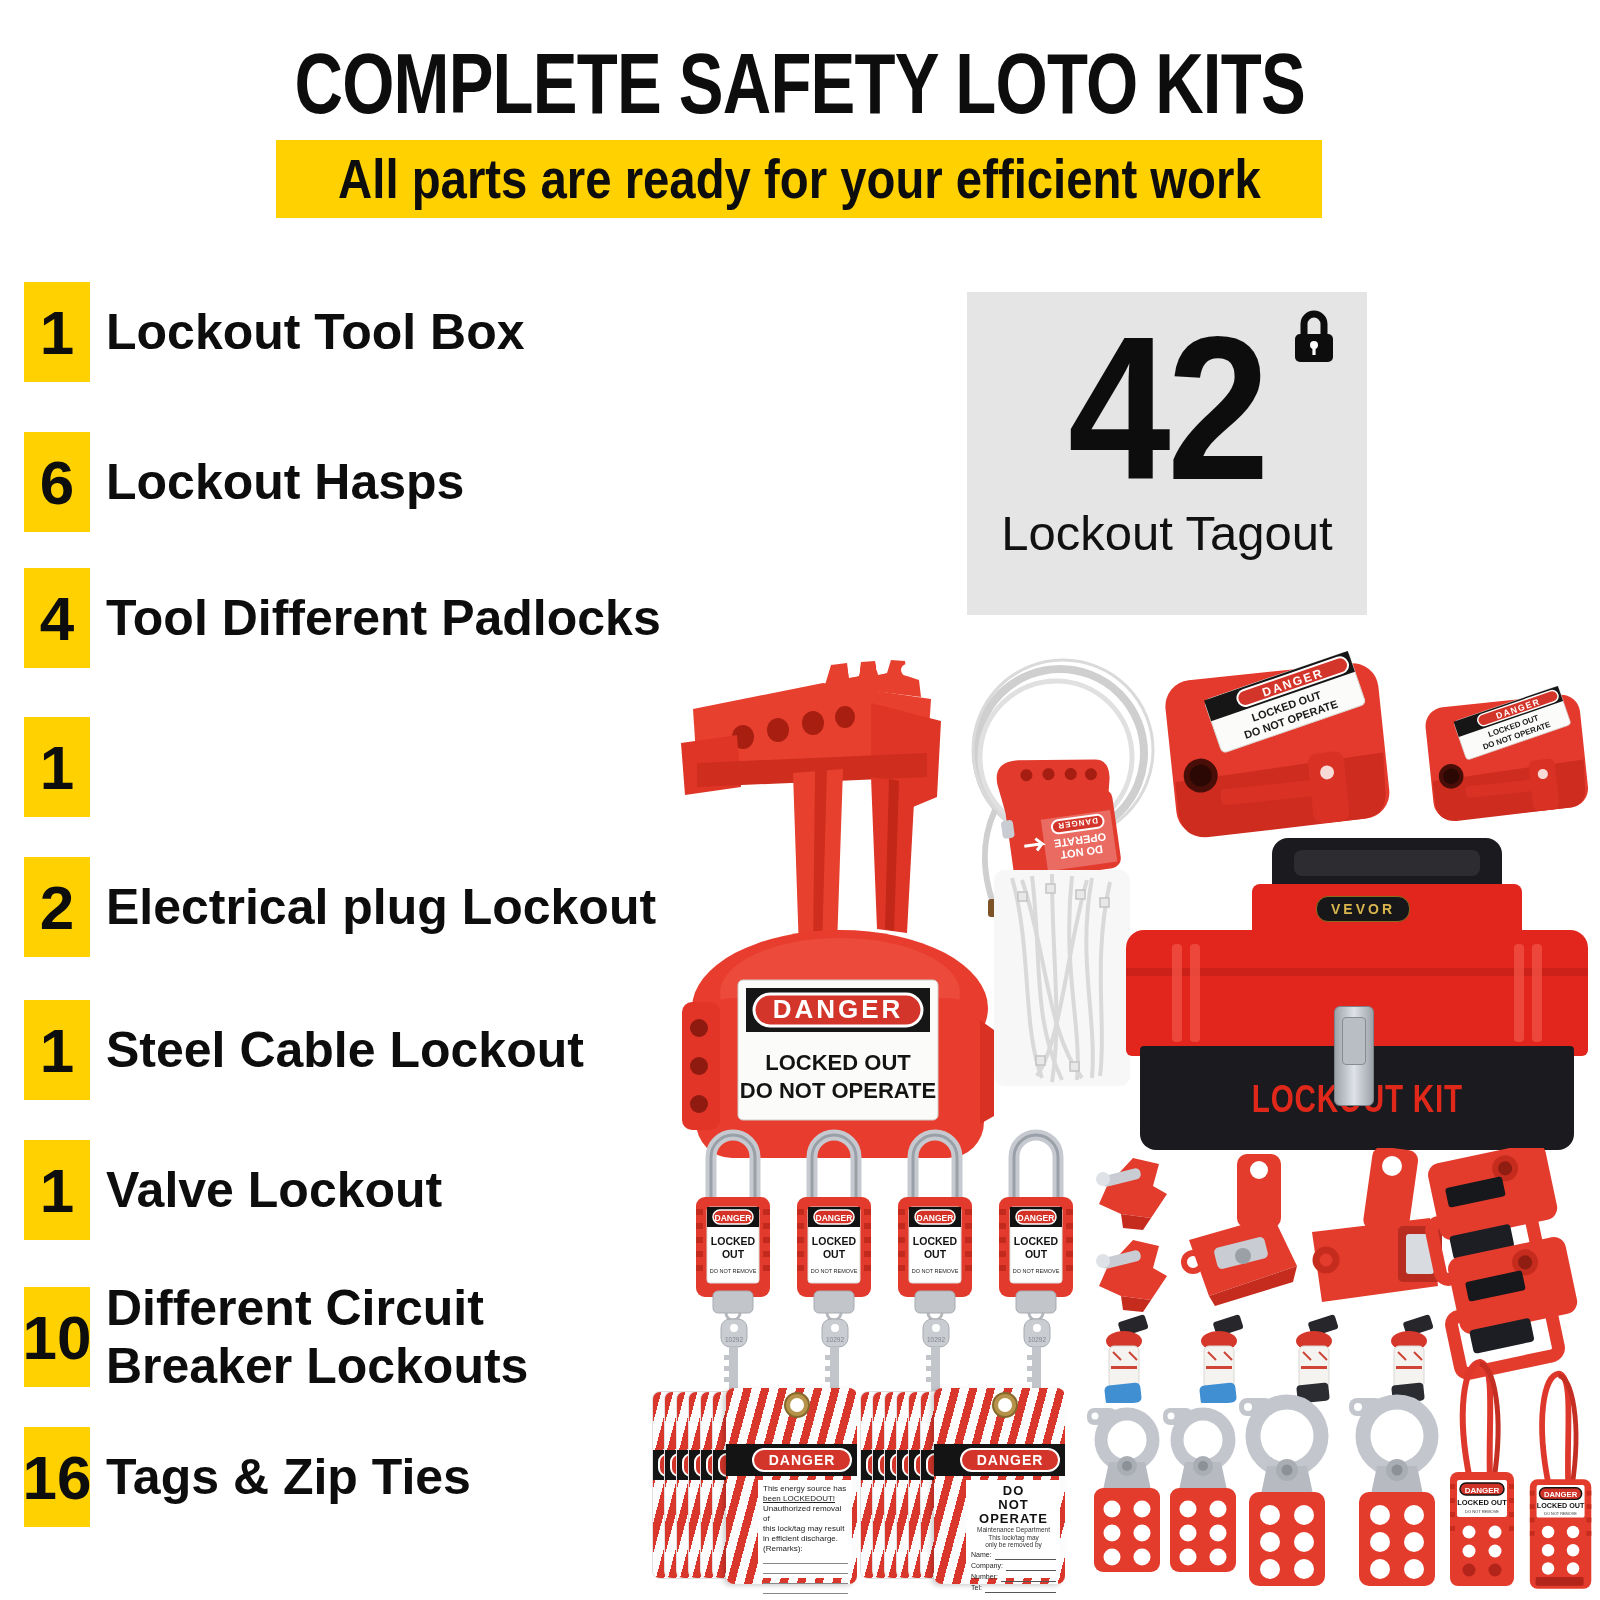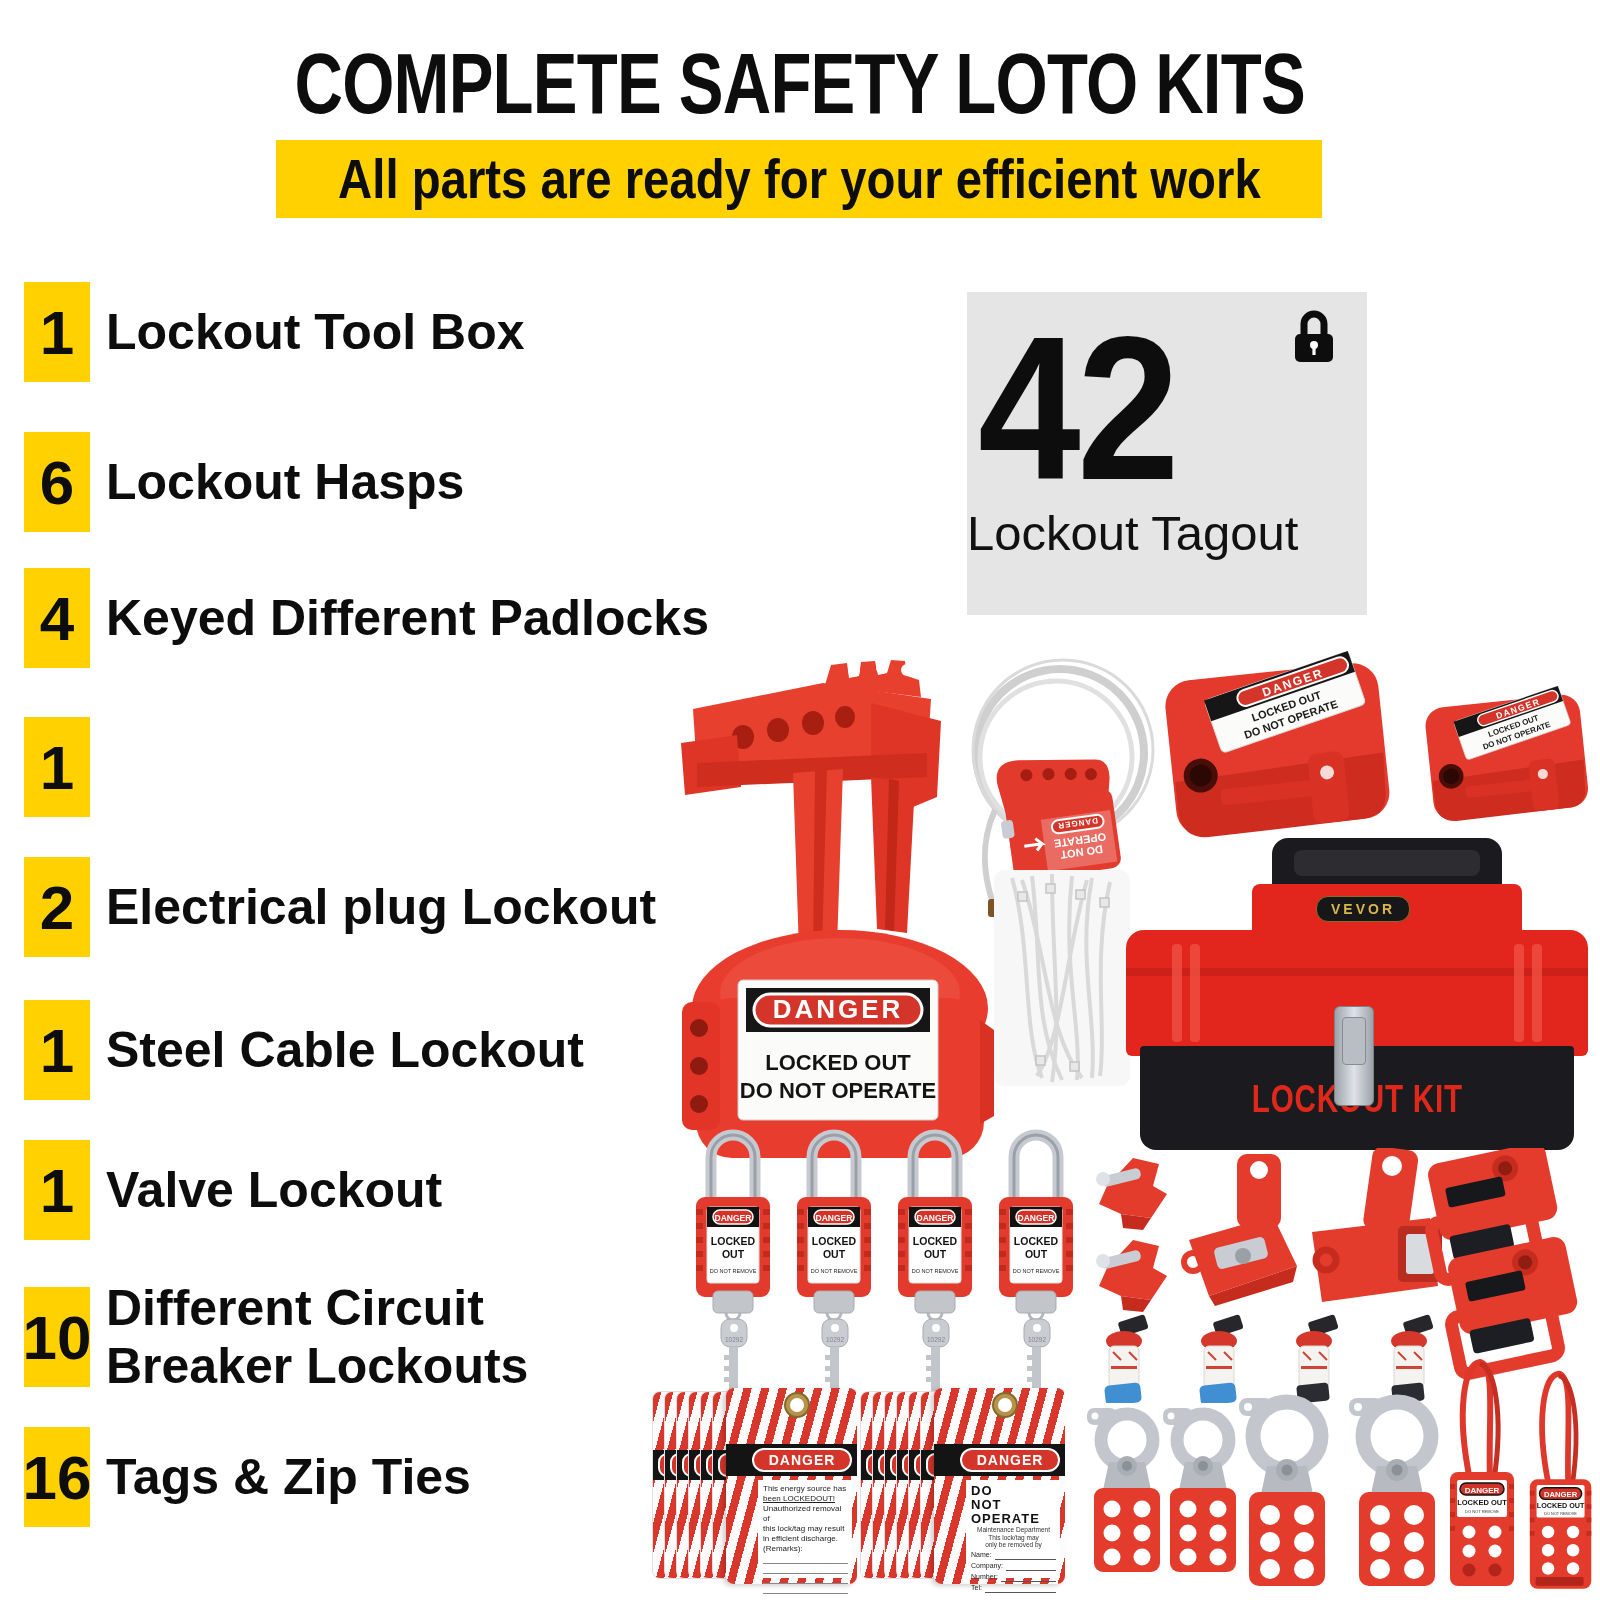--- a/index.html
+++ b/index.html
@@ -14,21 +14,21 @@
   #banner{left:276px;top:140px;width:1046px;height:78px;background:#FFD100;
           display:flex;align-items:center;justify-content:center;font-size:55px;font-weight:bold;}
 
   
   .row{position:absolute;left:24px;height:100px;display:flex;align-items:center;}
   .tile{width:66px;height:100px;background:#FFD100;display:flex;align-items:center;justify-content:center;
         font-size:62px;font-weight:bold;flex:0 0 66px;}
   .lbl{margin-left:16px;font-size:50px;font-weight:bold;white-space:pre-line;line-height:58px;}
 
   
-  #badge{left:967px;top:292px;width:400px;height:323px;background:#E5E5E5;text-align:left;}
+  #badge{left:967px;top:292px;width:400px;height:323px;background:#E5E5E5;text-align:center;}
   #badge .num{font-size:205px;font-weight:bold;line-height:195px;margin-top:18px;letter-spacing:-4px;
               display:inline-block;transform:scaleX(.9);}
   #badge .ln{font-size:49px;line-height:56px;color:#111;}
   #badge svg{position:absolute;right:32px;top:18px;}
 
   
   .tagstack{position:absolute;top:1388px;width:206px;height:202px;}
   .tag-back{position:absolute;top:3px;width:118px;height:186px;border-radius:8px;border:1px solid #e3dedd;
             background:repeating-linear-gradient(105deg,#da372c 0 8px,#fcfcfc 8px 17px);}
   .tag-back-band{position:absolute;left:0;right:0;top:58px;height:30px;background:#141414;}
@@ -38,21 +38,21 @@
              box-shadow:-3px 2px 5px rgba(0,0,0,.18);}
   .grommet{position:absolute;left:60px;top:6px;width:14px;height:14px;border-radius:50%;
            background:#fff;border:4px solid #b5934a;box-shadow:0 0 0 2px #86672a;}
   .tag-band{position:absolute;left:0;right:0;top:56px;height:32px;background:#141414;display:flex;align-items:center;}
   .tag-oval{margin-left:26px;margin-right:5px;flex:1;height:20px;background:#d4352a;border:2px solid #fff;
             border-radius:13px;color:#fff;font-weight:bold;font-size:14px;display:flex;align-items:center;
             justify-content:center;letter-spacing:1px;}
   .tag-content{position:absolute;left:32px;right:5px;top:92px;bottom:6px;background:#fff;padding:4px 4px 2px 5px;}
   .tag-line{font-size:8px;line-height:10px;color:#222;}
   .tag-rule{border-bottom:1px solid #888;height:9px;}
-  .tag-big{font-size:13px;font-weight:bold;text-align:left;line-height:14px;letter-spacing:1px;color:#111;}
+  .tag-big{font-size:13px;font-weight:bold;text-align:center;line-height:14px;letter-spacing:1px;color:#111;}
   .tag-tiny{font-size:6.5px;line-height:7.5px;text-align:center;color:#333;}
   .tag-field{font-size:7px;line-height:11px;color:#222;display:flex;}
   .fline{flex:1;border-bottom:1px solid #555;margin-left:3px;}
 
   
   #toolbox .handle{position:absolute;left:160px;top:0;width:230px;height:78px;background:#1b1b1f;border-radius:16px;}
   #toolbox .handle .slot{position:absolute;left:22px;top:12px;right:22px;height:26px;background:#2c2c31;border-radius:8px;}
   #toolbox .platform{position:absolute;left:140px;top:46px;width:270px;height:72px;background:#e2261d;border-radius:8px;}
   #toolbox .brand{position:absolute;left:204px;top:58px;width:92px;height:24px;background:#17171a;border:1px solid #8a6d20;
                   border-radius:12px;color:#d9b64d;font-size:14px;font-weight:bold;letter-spacing:3px;
@@ -84,21 +84,21 @@
   <div class="row" style="top:282px">
     <div class="tile">1</div>
     <div class="lbl">Lockout Tool Box</div>
   </div>
   <div class="row" style="top:432px">
     <div class="tile">6</div>
     <div class="lbl">Lockout Hasps</div>
   </div>
   <div class="row" style="top:568px">
     <div class="tile">4</div>
-    <div class="lbl">Keyed Different Padlocks</div>
+    <div class="lbl">Tool Different Padlocks</div>
   </div>
   <div class="row" style="top:717px">
     <div class="tile">1</div>
   </div>
   <div class="row" style="top:857px">
     <div class="tile">2</div>
     <div class="lbl">Electrical plug Lockout</div>
   </div>
   <div class="row" style="top:1000px">
     <div class="tile">1</div>

